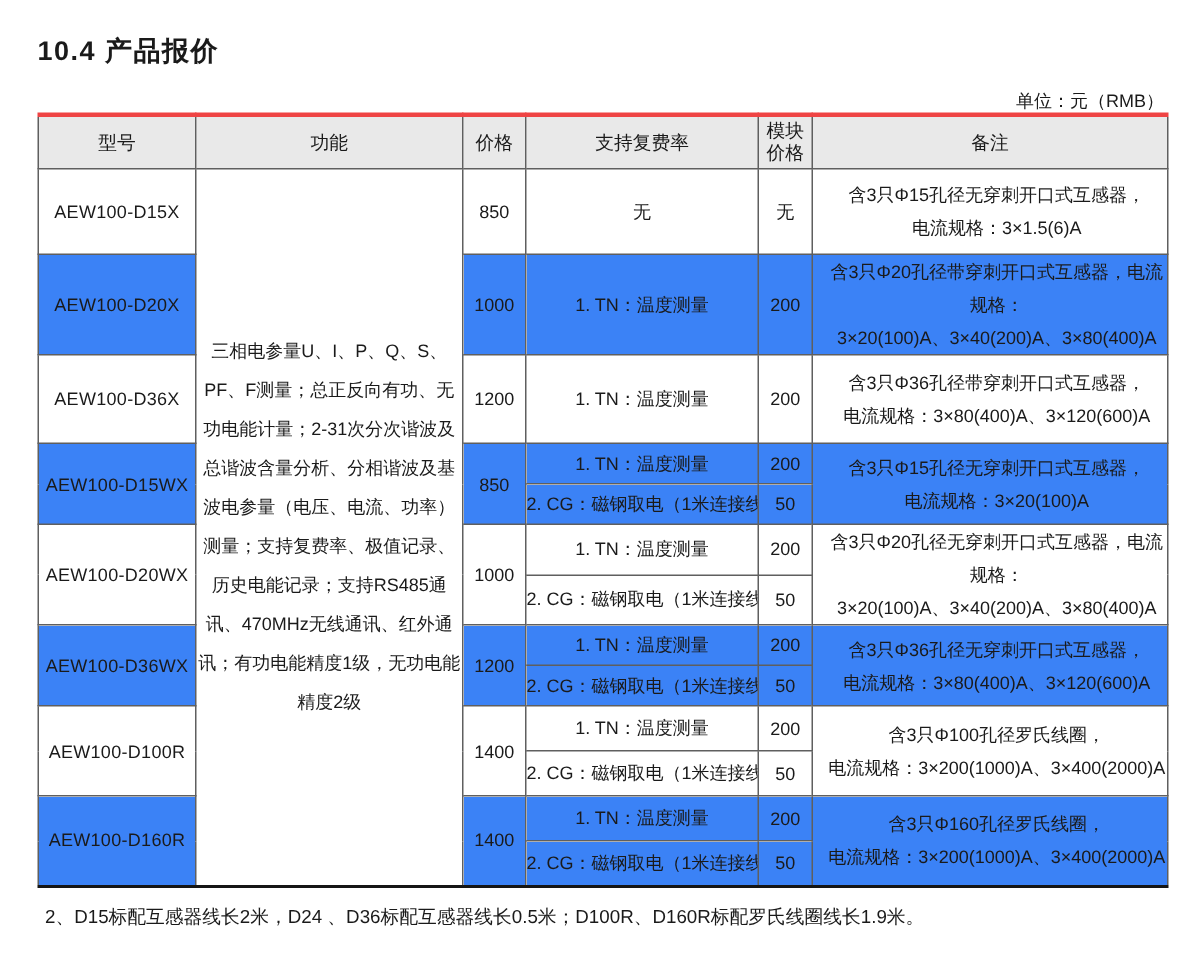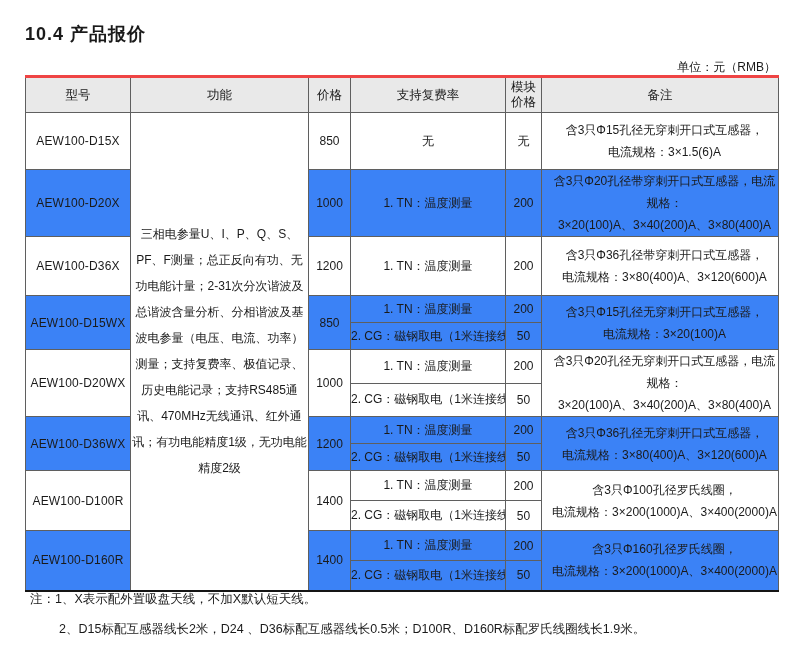--- a/index.html
+++ b/index.html
@@ -65,21 +65,21 @@
     line-height: 22px;
     white-space: pre-line;
   }
   .shade { background: #3b82f6; }
   .notes {
     position: absolute;
     left: 30px; top: 590px;
     font-size: 12.5px;
     line-height: 18px;
   }
-  .notes .note-line2 { margin-top: 12px; margin-left: 29px; }
+  .notes .note-line2 { margin-top: 12px; }
 </style>
 </head>
 <body>
 
 <div class="page-title">10.4 产品报价</div>
 <div class="unit-label">单位：元（RMB）</div>
 
 <table class="pricing">
   <colgroup>
     <col style="width:105px">
@@ -190,15 +190,14 @@
 电流规格：3×200(1000)A、3×400(2000)A</td>
   </tr>
   <tr class="r-sub2">
     <td class="aux shade">2. CG：磁钢取电（1米连接线）</td>
     <td class="mod shade">50</td>
   </tr>
 </tbody>
   </table>
 
 <div class="notes">
-  <div class="note-line1">注：1、X表示配外置吸盘天线，不加X默认短天线。</div>
   <div class="note-line2">2、D15标配互感器线长2米，D24 、D36标配互感器线长0.5米；D100R、D160R标配罗氏线圈线长1.9米。</div>
 </div>
 
 </body></html>

